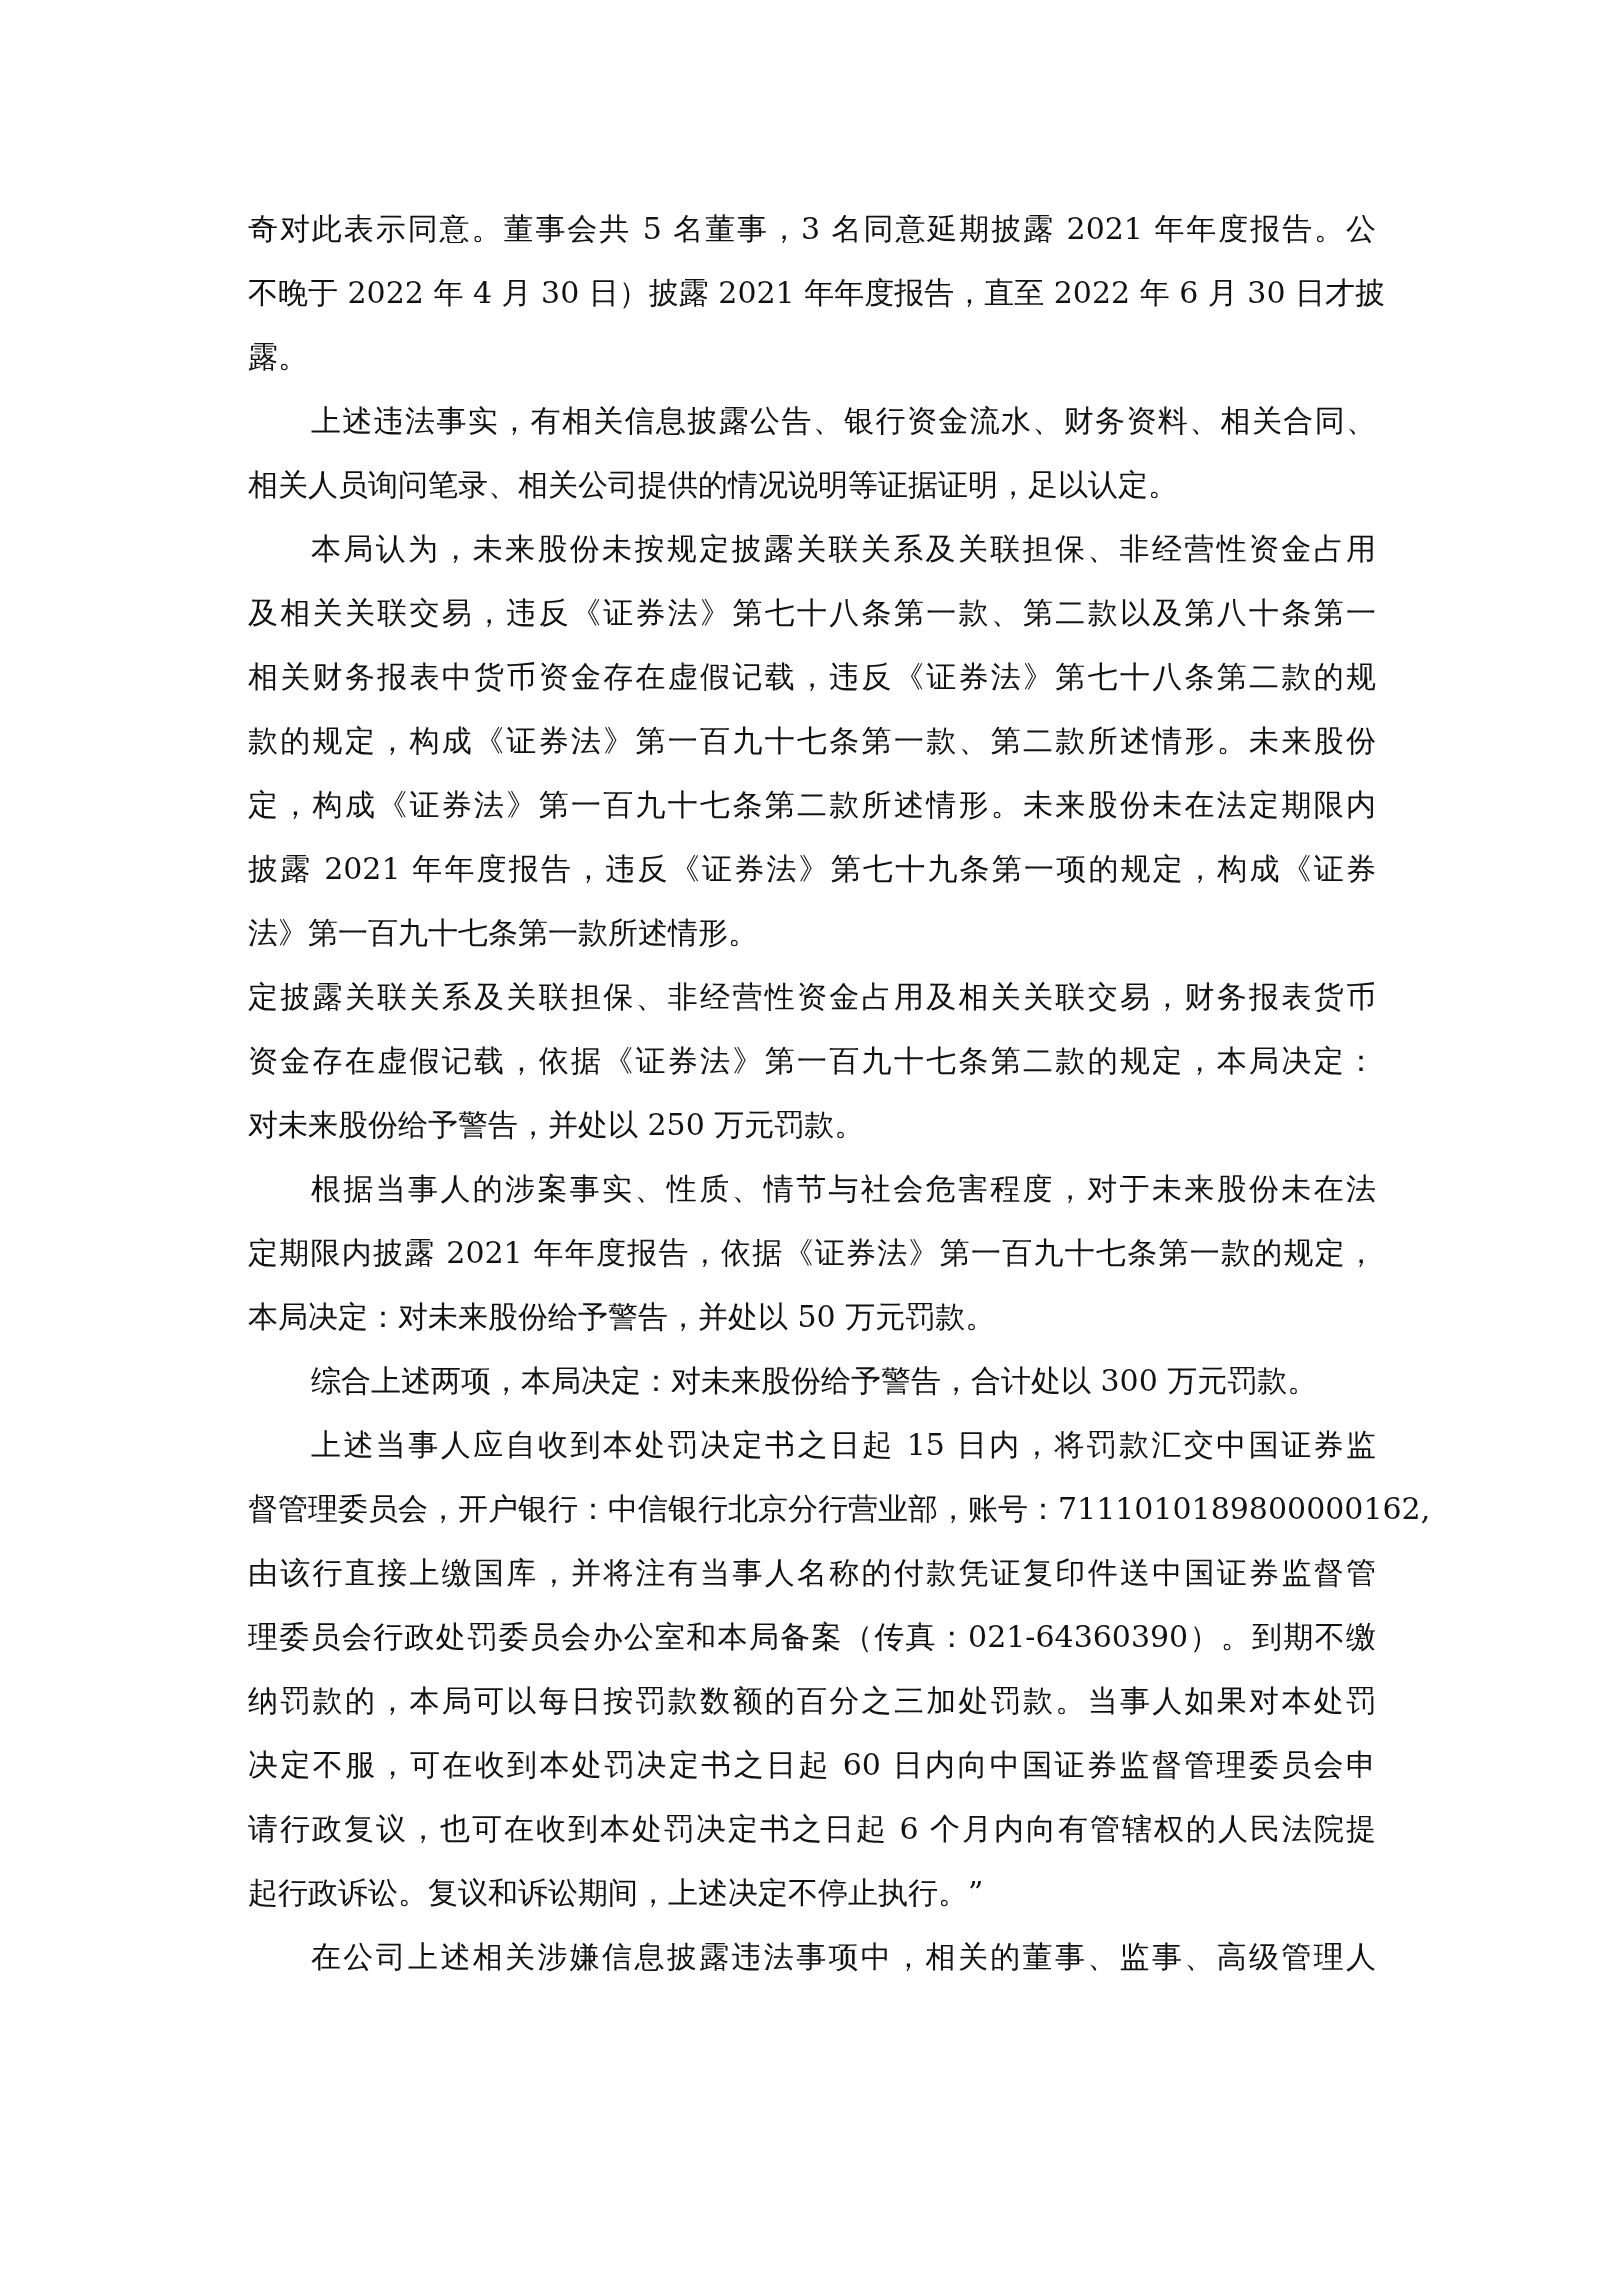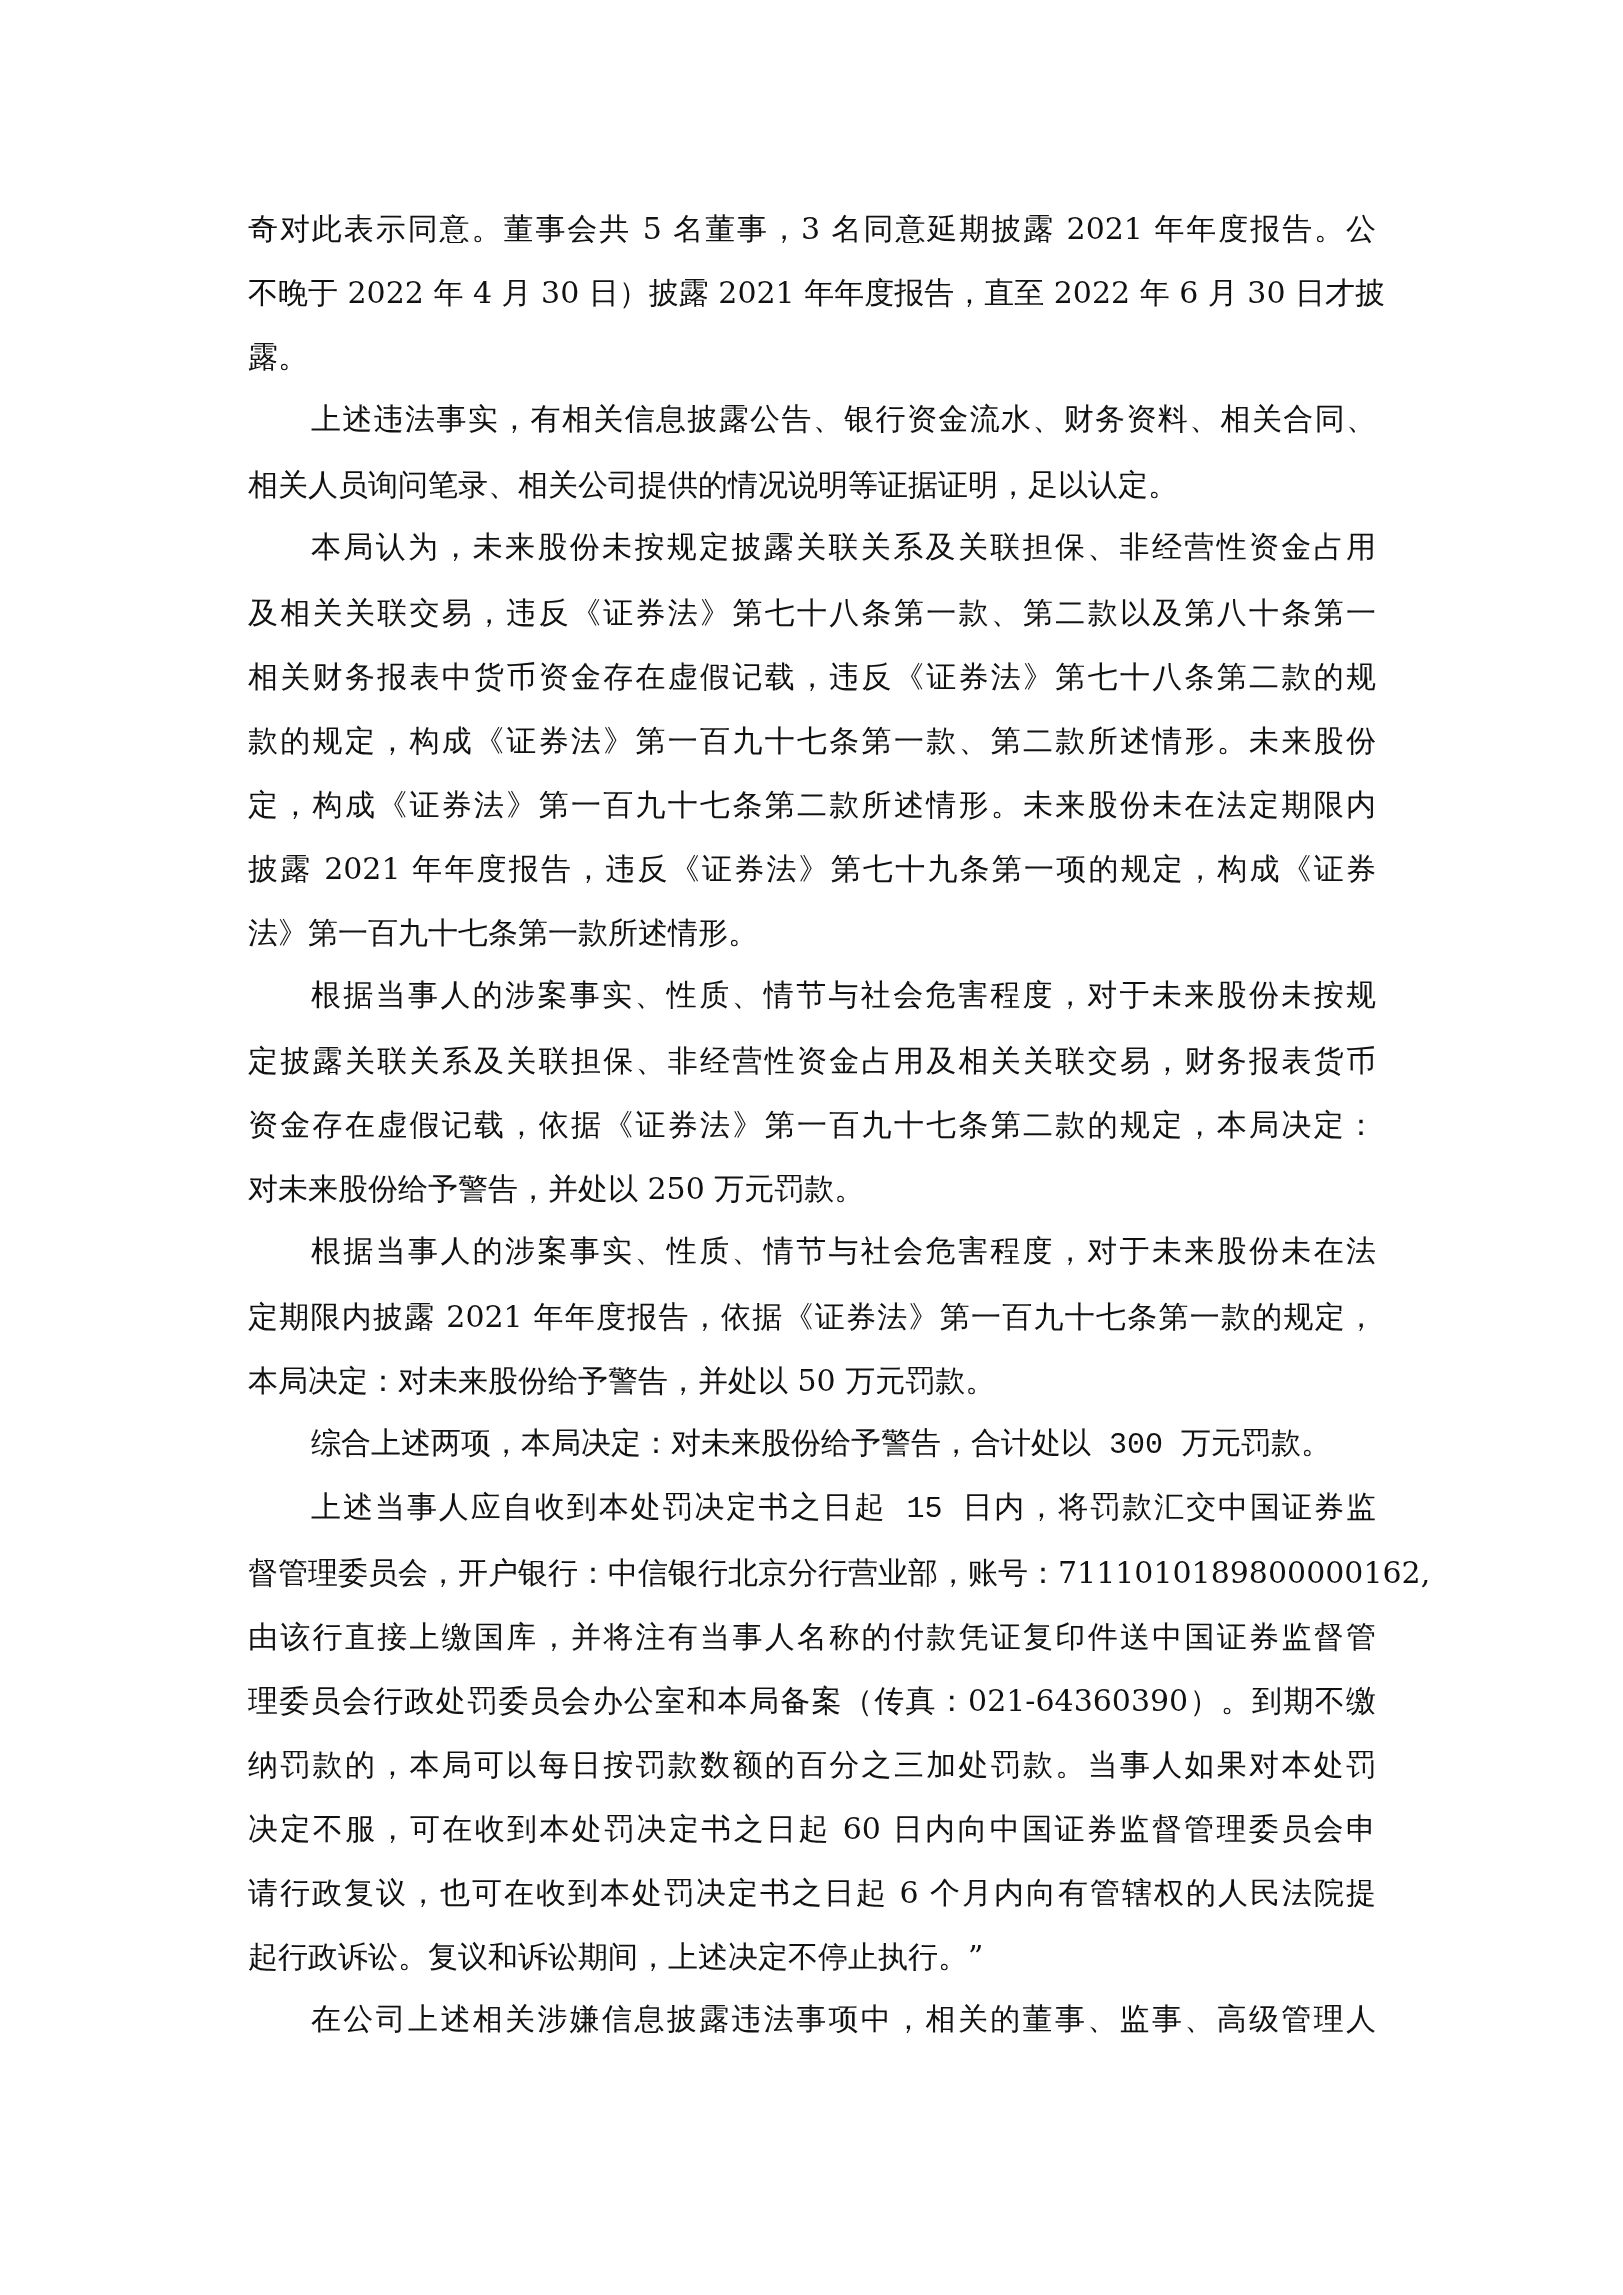--- a/index.html
+++ b/index.html
@@ -36,21 +36,20 @@
       white-space: nowrap;
       text-align: justify;
       text-align-last: justify;
       overflow: visible;
     }
     .line.last {
       text-align-last: left;
     }
     .line.indent {
       padding-left: 63px;
-      font-family: Liberation Mono, monospace;
     }
   </style>
 </head>
 <body>
 
 <div class="page">
   <div class="text-block">
 
     <div>
       <div class="line">奇对此表示同意。董事会共 5 名董事，3 名同意延期披露 2021 年年度报告。公</div>
@@ -67,21 +66,20 @@
       <div class="line indent">本局认为，未来股份未按规定披露关联关系及关联担保、非经营性资金占用</div>
       <div class="line">及相关关联交易，违反《证券法》第七十八条第一款、第二款以及第八十条第一</div>
       <div class="line">相关财务报表中货币资金存在虚假记载，违反《证券法》第七十八条第二款的规</div>
       <div class="line">款的规定，构成《证券法》第一百九十七条第一款、第二款所述情形。未来股份</div>
       <div class="line">定，构成《证券法》第一百九十七条第二款所述情形。未来股份未在法定期限内</div>
       <div class="line">披露 2021 年年度报告，违反《证券法》第七十九条第一项的规定，构成《证券</div>
       <div class="line last">法》第一百九十七条第一款所述情形。</div>
     </div>
 
     <div>
-      <div class="line indent">根据当事人的涉案事实、性质、情节与社会危害程度，对于未来股份未按规</div>
       <div class="line">定披露关联关系及关联担保、非经营性资金占用及相关关联交易，财务报表货币</div>
       <div class="line">资金存在虚假记载，依据《证券法》第一百九十七条第二款的规定，本局决定：</div>
       <div class="line last">对未来股份给予警告，并处以 250 万元罚款。</div>
     </div>
 
     <div>
       <div class="line indent">根据当事人的涉案事实、性质、情节与社会危害程度，对于未来股份未在法</div>
       <div class="line">定期限内披露 2021 年年度报告，依据《证券法》第一百九十七条第一款的规定，</div>
       <div class="line last">本局决定：对未来股份给予警告，并处以 50 万元罚款。</div>
     </div>

